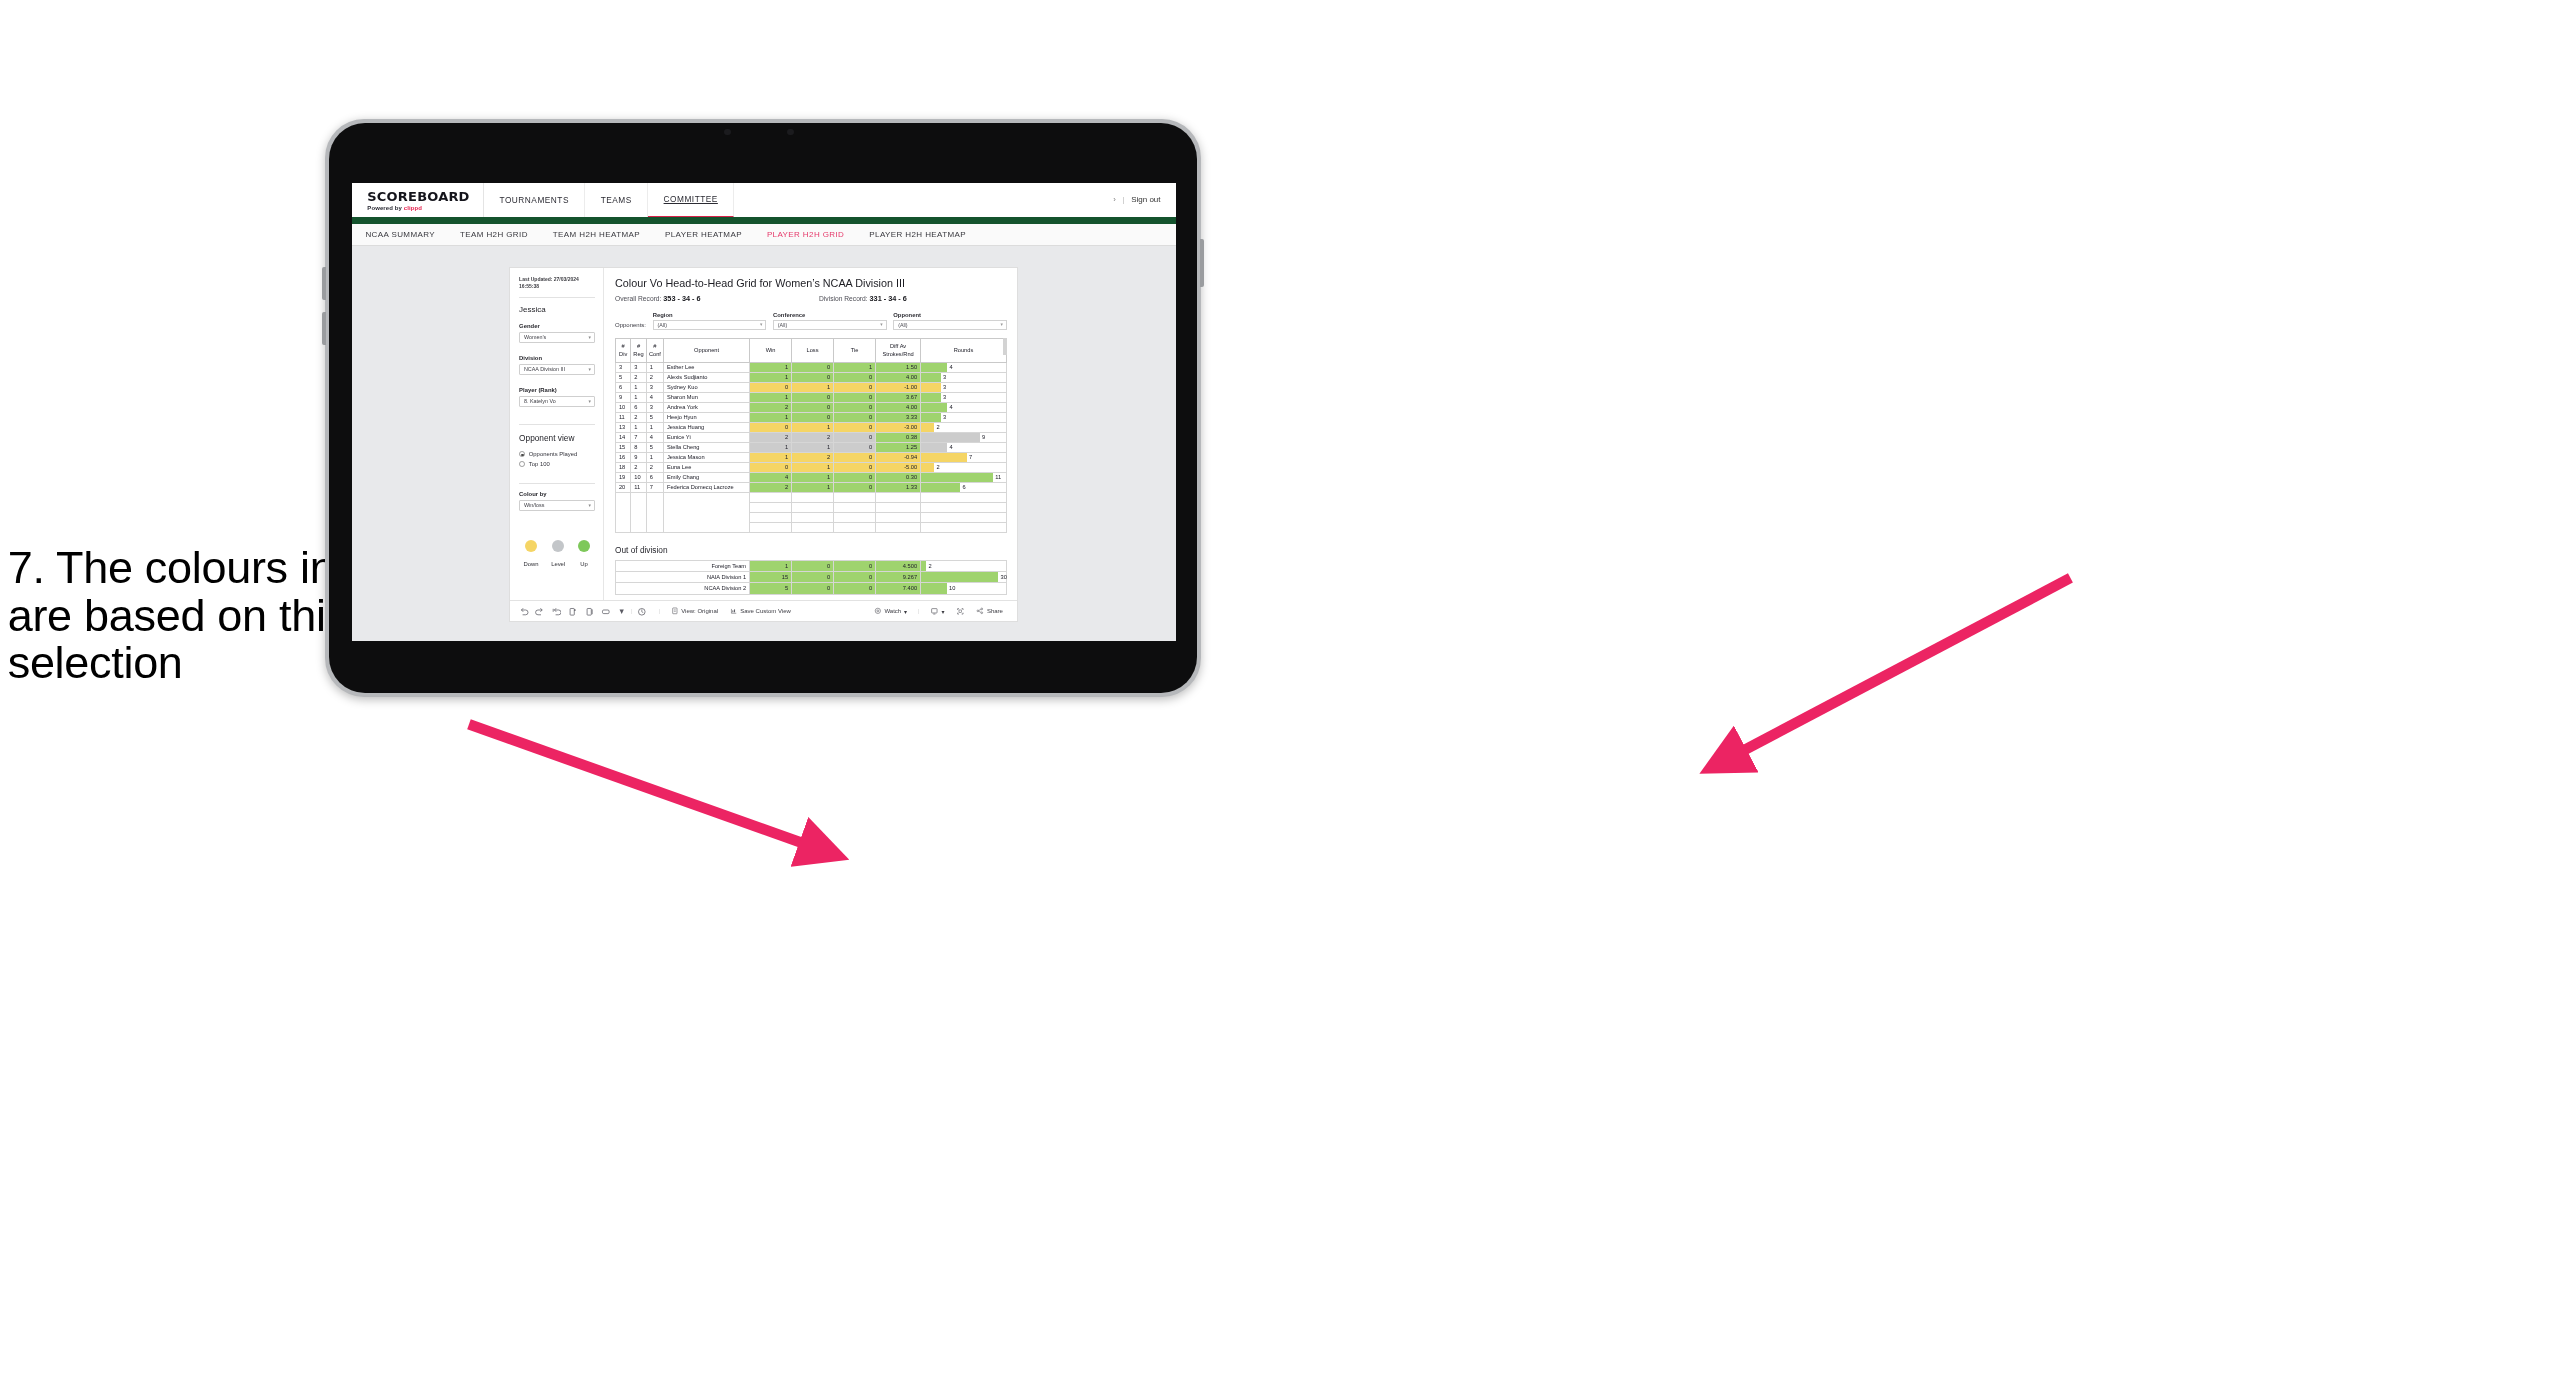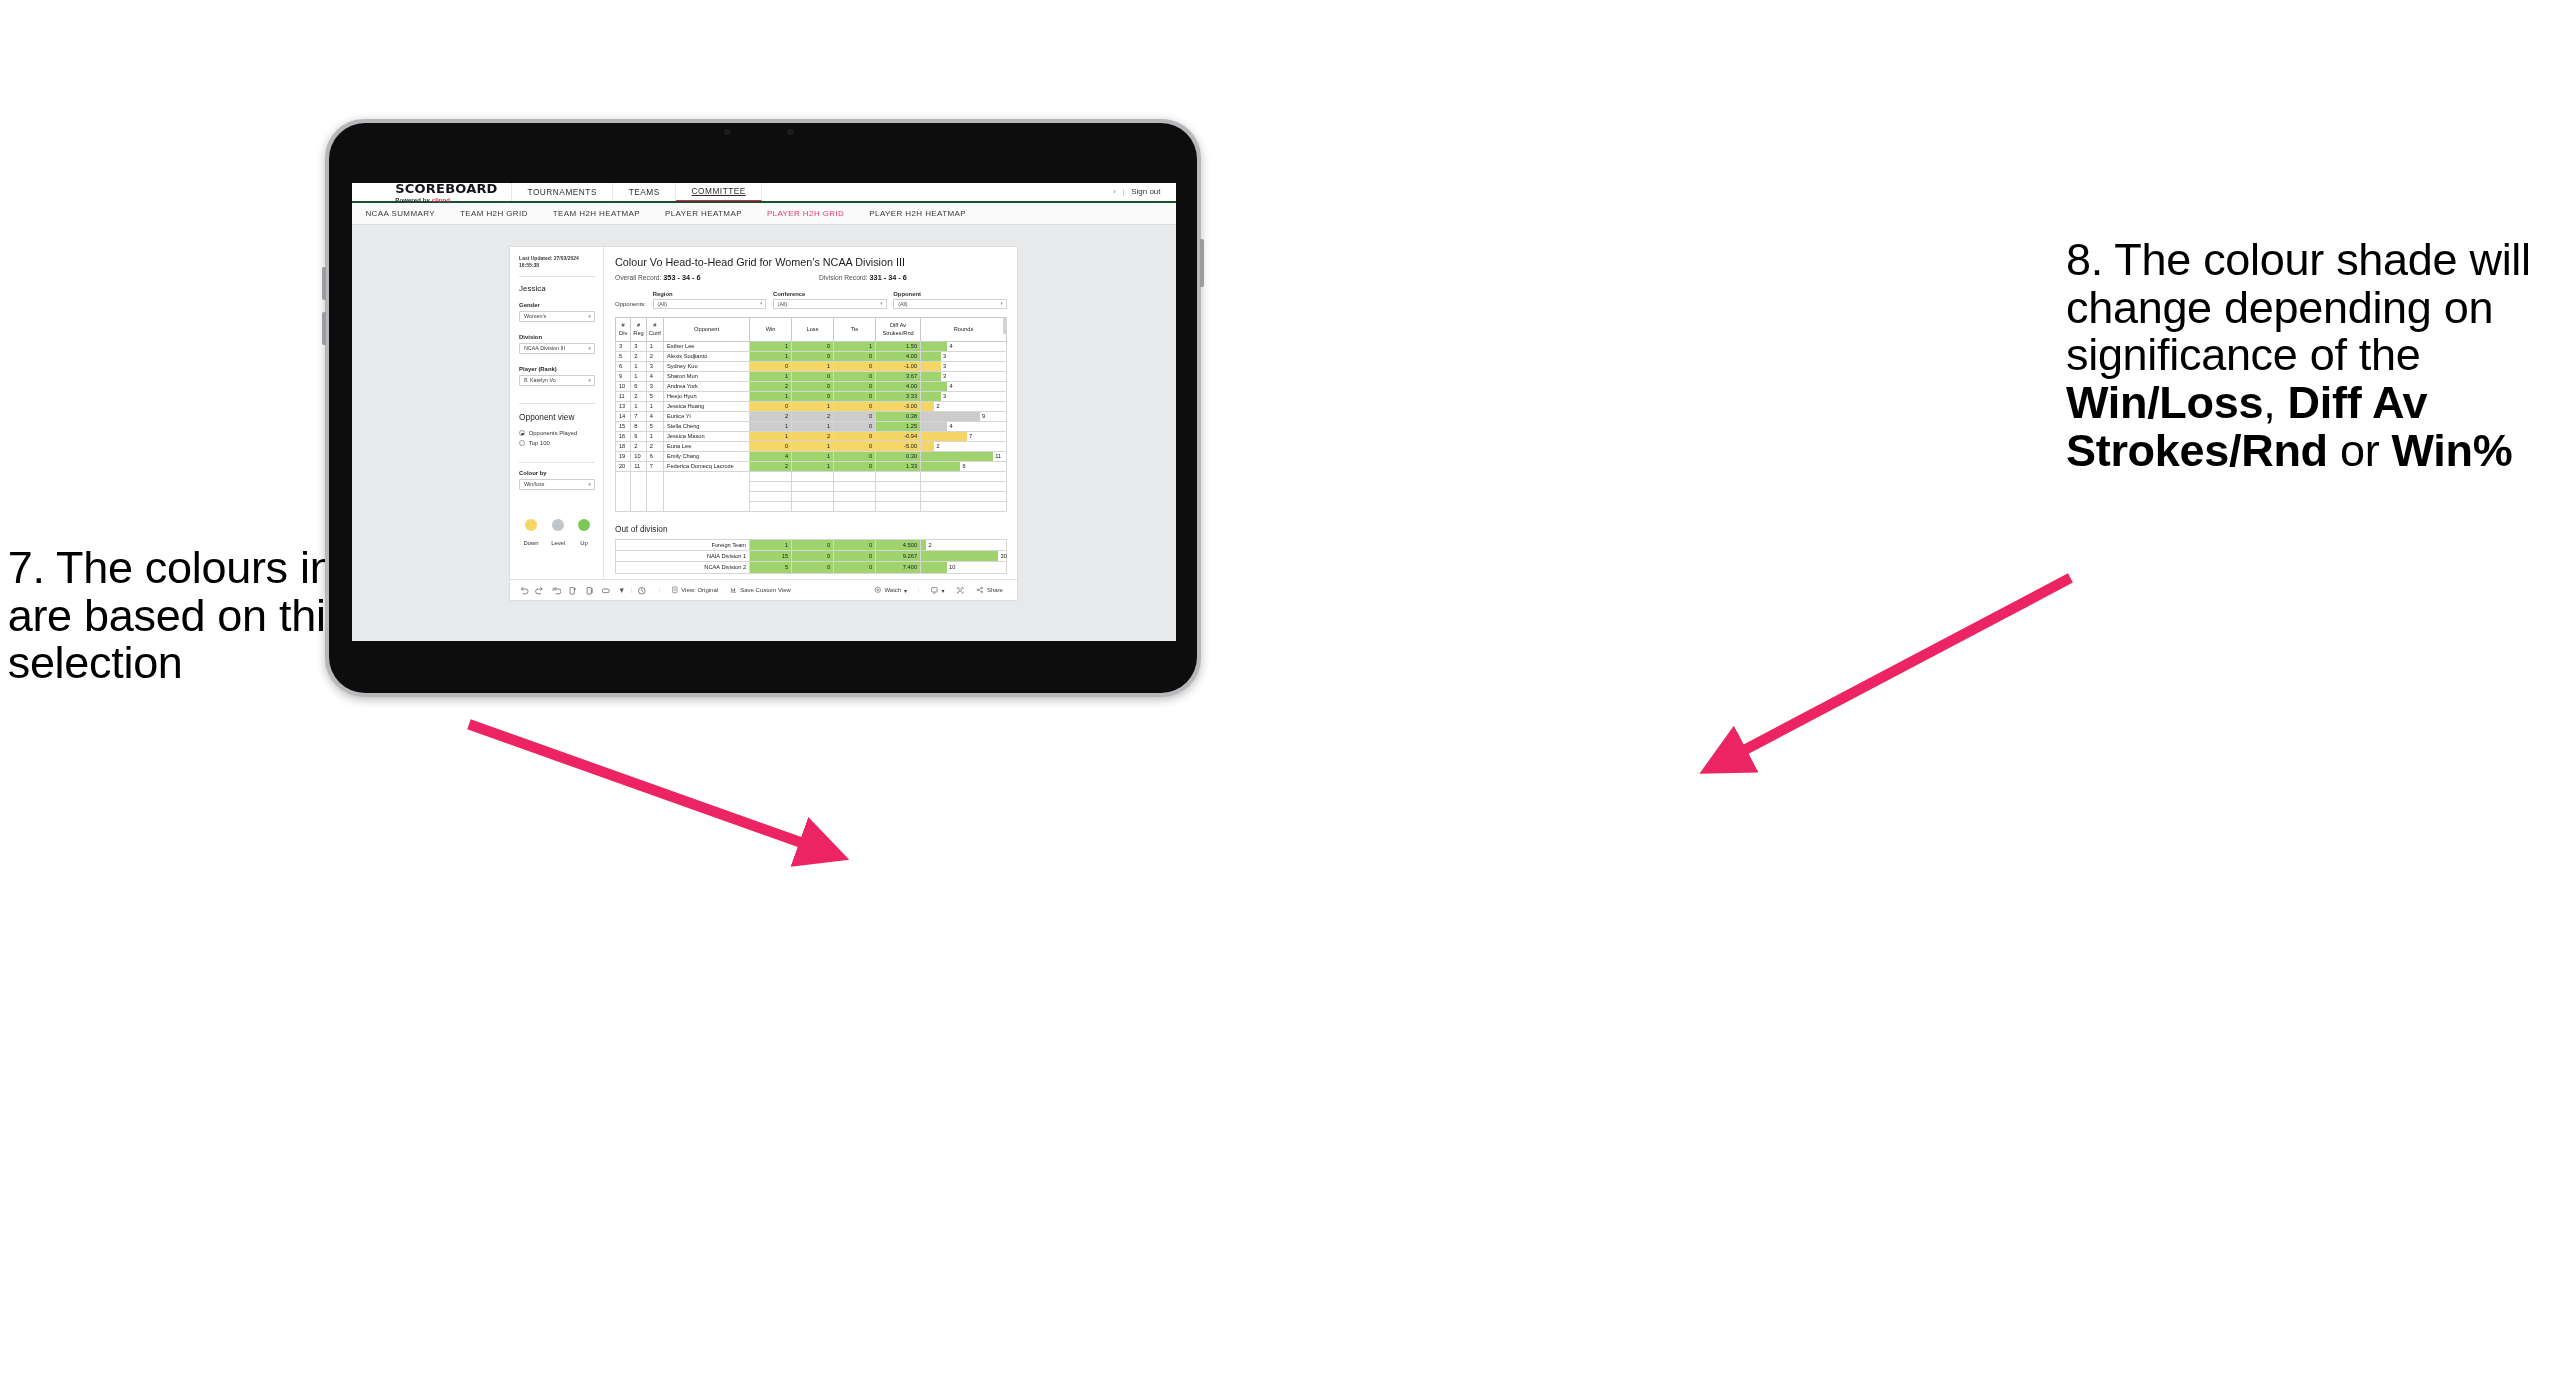--- a/index.html
+++ b/index.html
@@ -51,22 +51,22 @@
 
   .screen {
     position: absolute; left: 23px; top: 60px;
     width: 824px; height: 458px;
     background: #e8e9eb;
     overflow: hidden;
   }
 
   
   .appbar {
-    height: 20px; background: #fff; display: flex; align-items: stretch;
-    border-bottom: 2px solid #14532d; position: relative; padding-left: 28px;
+    height: 41px; background: #fff; display: flex; align-items: stretch;
+    border-bottom: 7px solid #14532d; position: relative;
   }
   .logo-box { padding: 3.9px 13.5px 1.9px 15.4px; display: flex; flex-direction: column; justify-content: center;
               border-right: 1px solid #e4e4e4; }
   .logo-main { font-size: 13px; font-weight: 700; letter-spacing: 0.2px; color: #14141b;
                font-family: "DejaVu Sans", sans-serif; line-height: 1; }
   .logo-sub { font-size: 6px; color: #2a2a33; margin-top: 1.9px; font-weight: 700; letter-spacing: 0.1px;}
   .logo-sub .pink { color: #e5214e; }
   .navtabs { display: flex; align-items: stretch; text-align: center; }
   .navtab {
     display: flex; align-items: center; padding: 0 15.4px;
@@ -170,23 +170,20 @@
   .tb-right { margin-left: auto; display: flex; align-items: center; }
   svg.gl { display: block; }
 </style>
 </head>
 <body>
 
 <div class="stage">
 
   <div class="annot left">7. The colours in the grid are based on this selection</div>
 
-  <div class="annot right">
-    <span>8. The colour shade will change depending on significance of the </span><b>Win/Loss</b><span>, </span><b>Diff Av Strokes/Rnd</b><span> or </span><b>Win%</b>
-  </div>
 
   <svg class="arrow-svg" viewBox="0 0 2675 1439">
     <defs>
       <marker id="ah" markerWidth="5" markerHeight="5" refX="2.4" refY="2.5" orient="auto">
         <path d="M0,0 L5,2.5 L0,5 Z" fill="#ec2463"></path>
       </marker>
     </defs>
     <line x1="487" y1="752" x2="855" y2="883" stroke="#ec2463" stroke-width="11" marker-end="url(#ah)"></line>
     <line x1="2150" y1="600" x2="1790" y2="790" stroke="#ec2463" stroke-width="11" marker-end="url(#ah)"></line>
   </svg>

